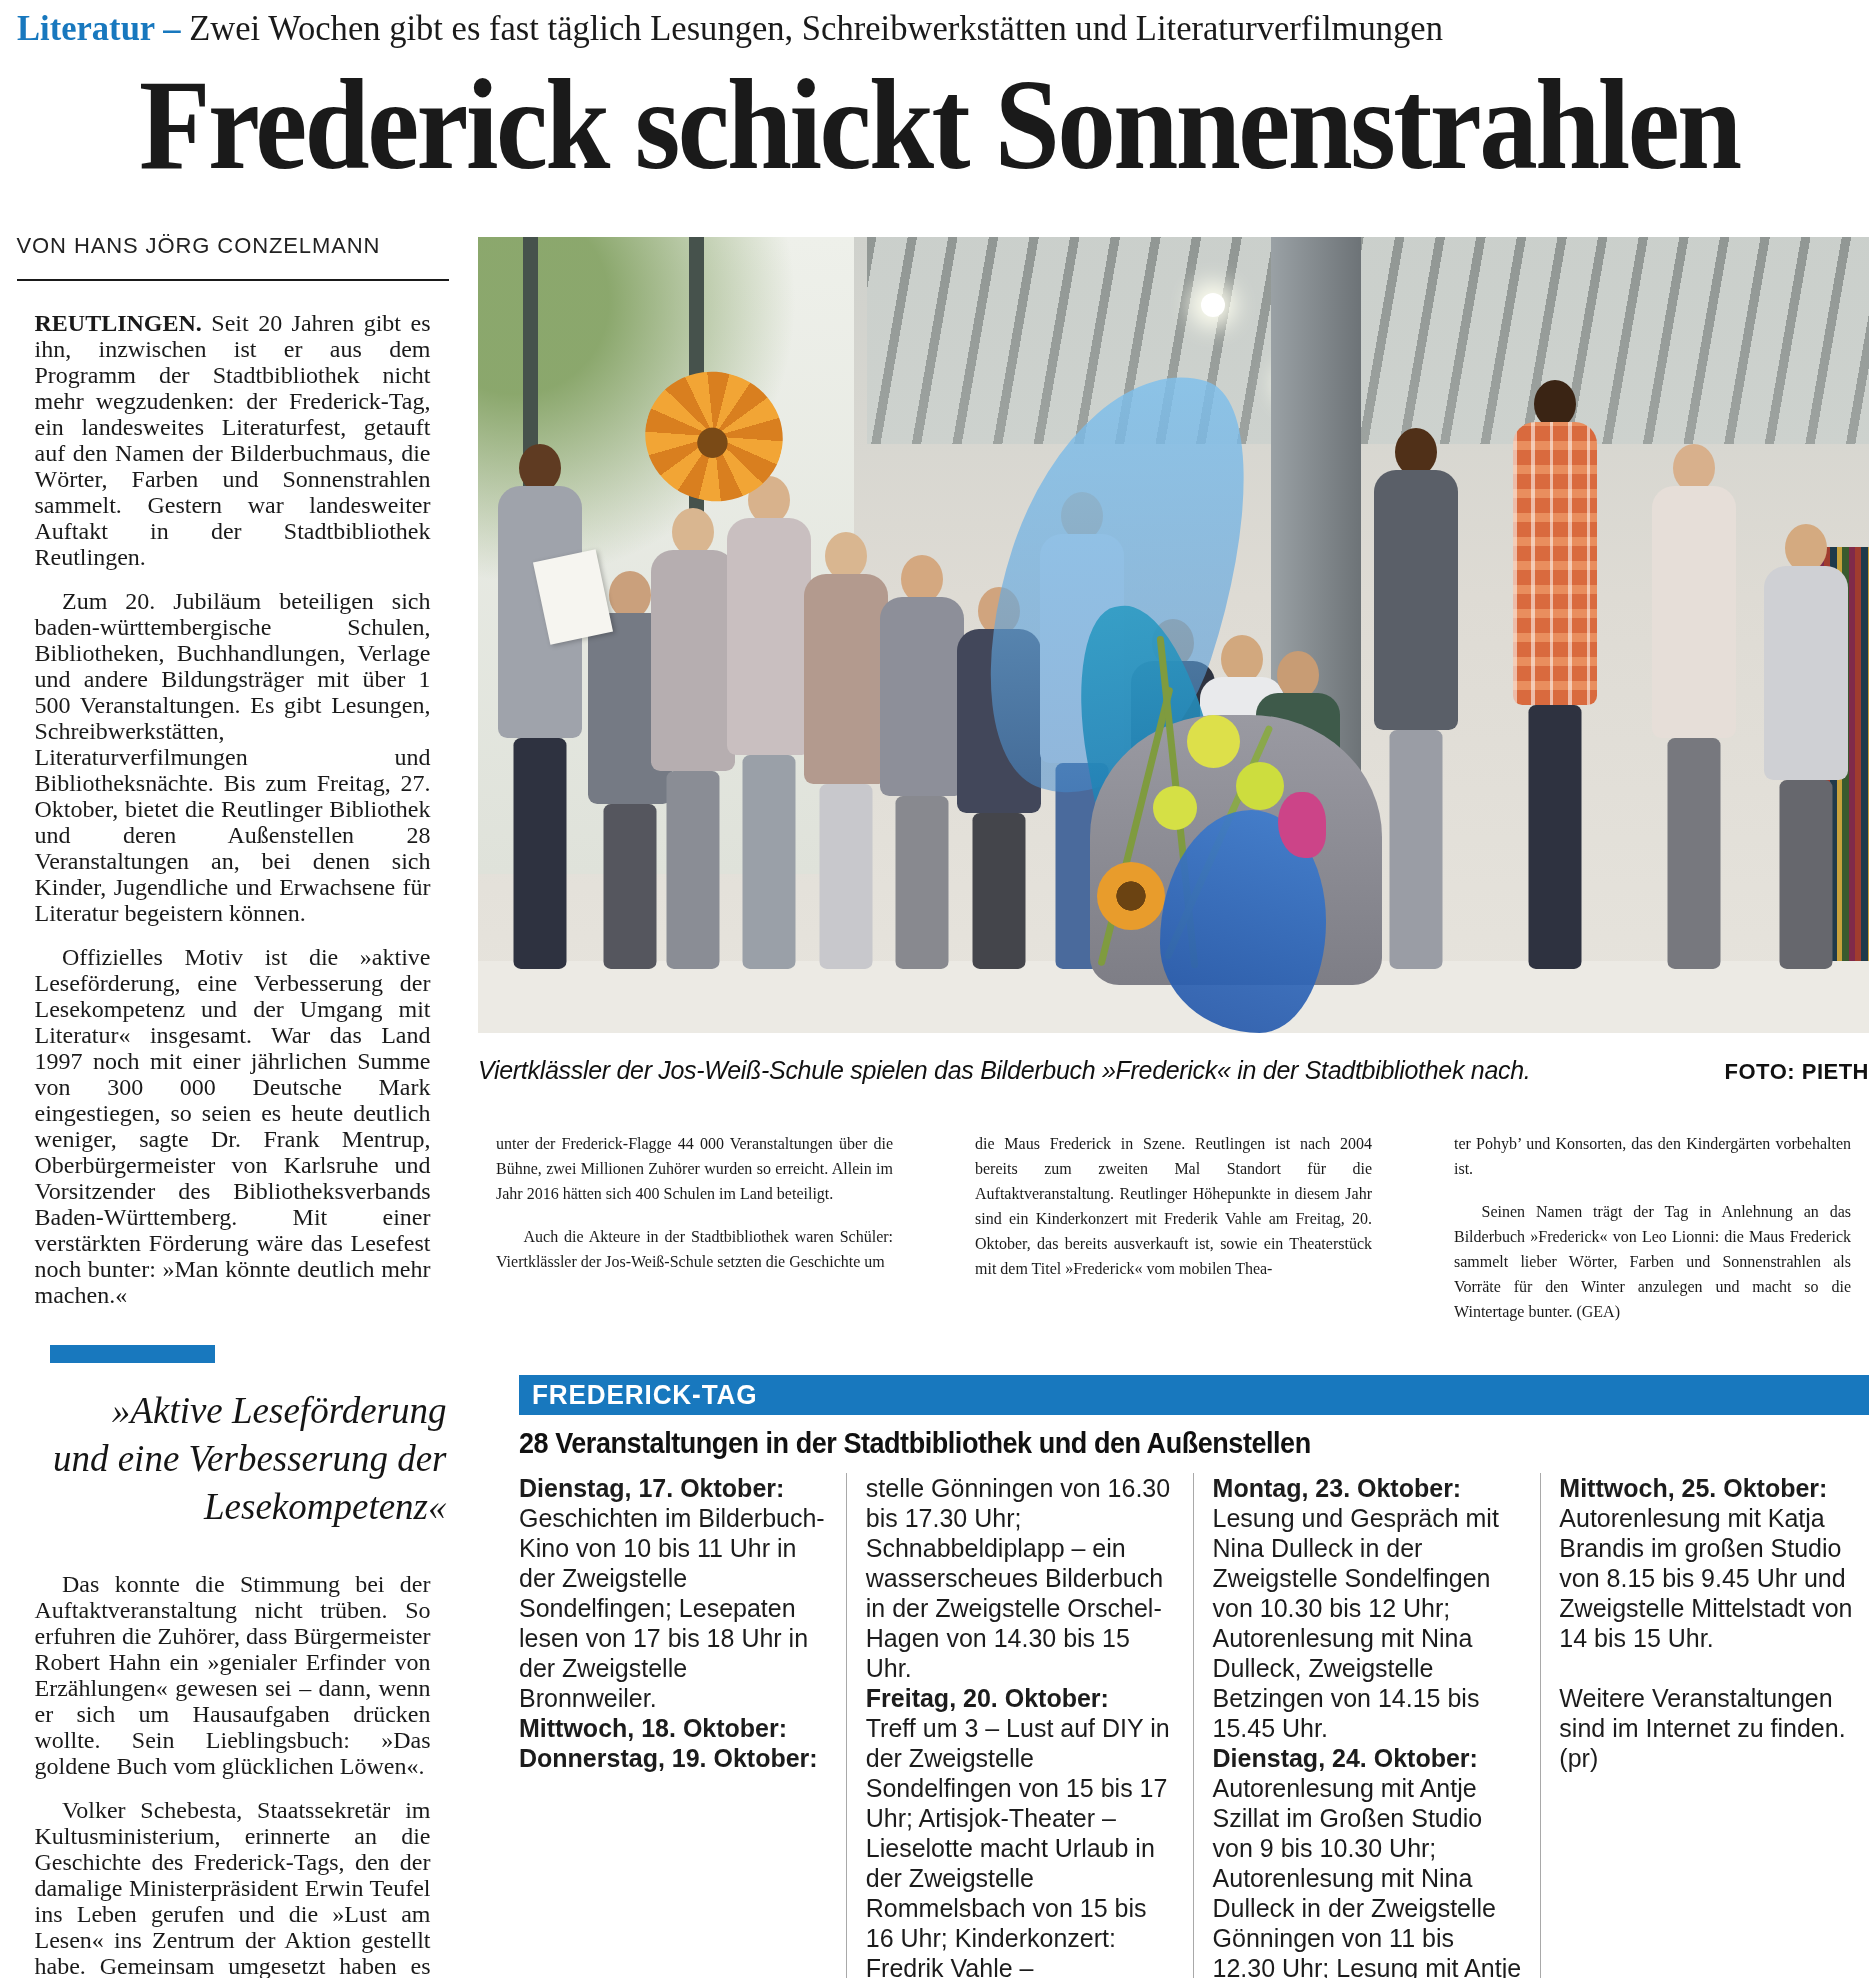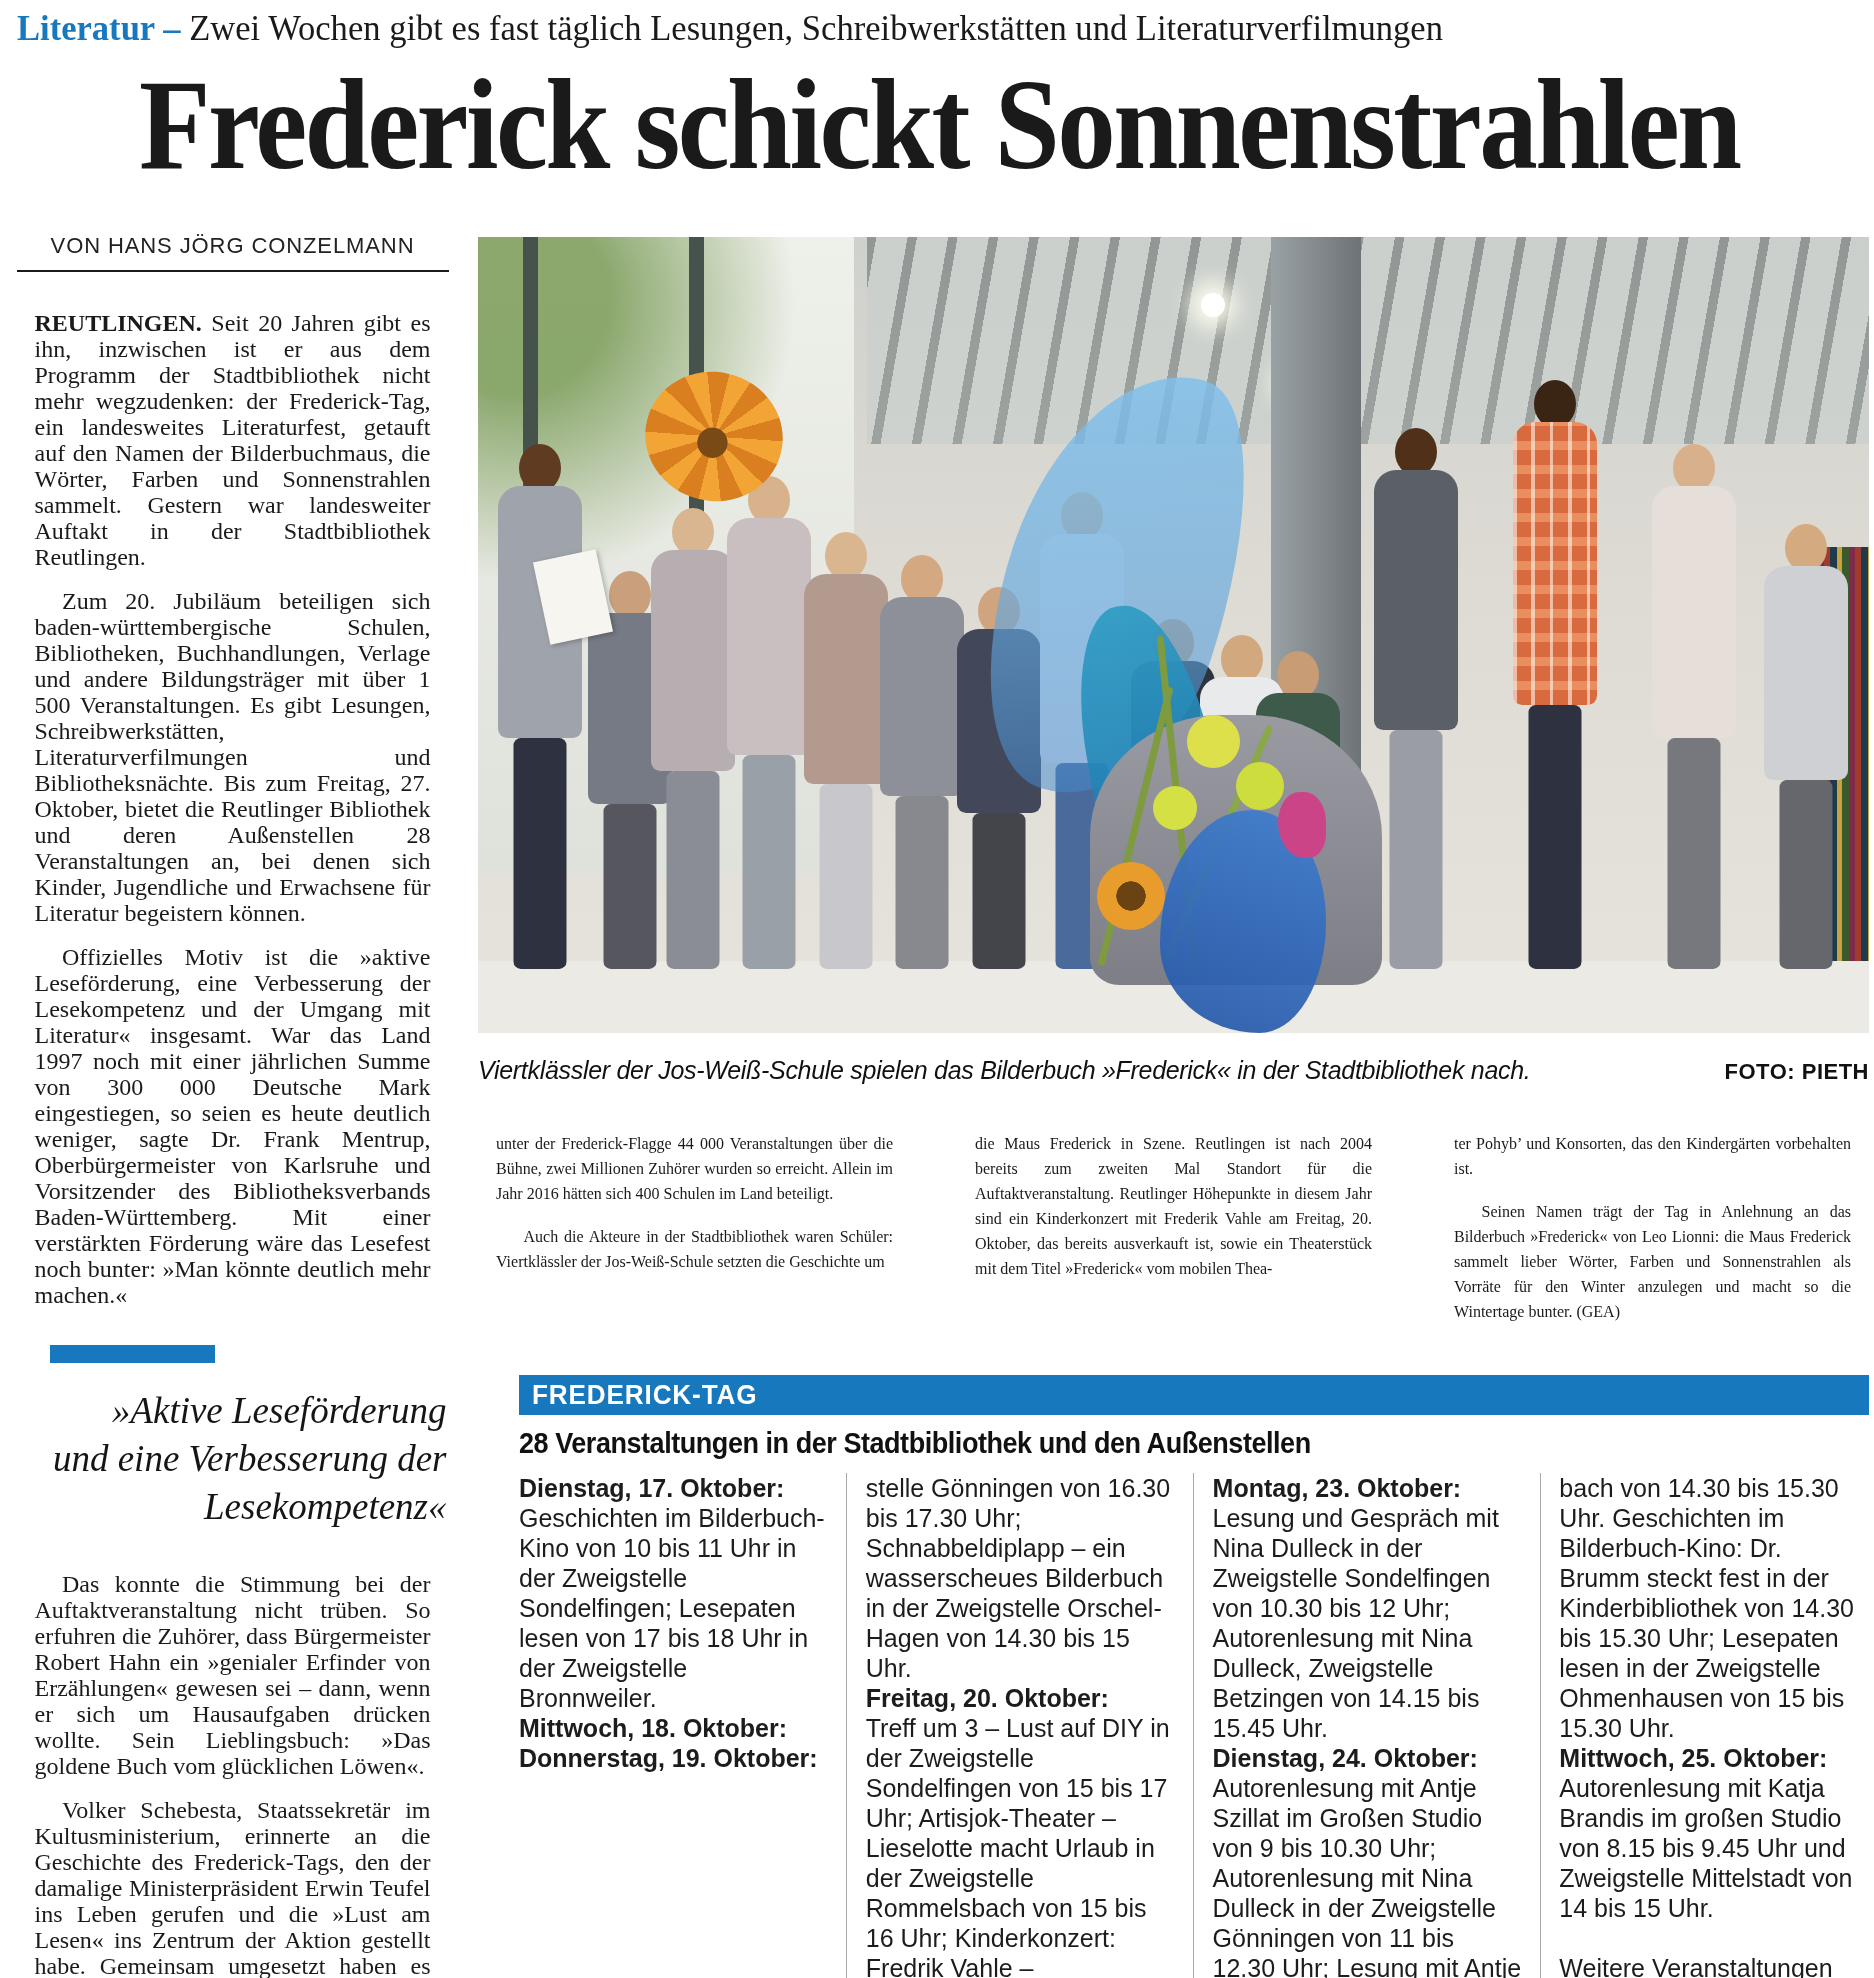--- a/index.html
+++ b/index.html
@@ -11,23 +11,23 @@
   .kicker{position:absolute;left:16.5px;top:7.3px;white-space:nowrap;font-size:36px;
           transform:scaleX(.96);transform-origin:left;}
   .kicker .k-label{color:var(--accent);font-weight:bold;}
 
   
   .headline{position:absolute;left:0;top:50px;width:1874px;text-align:center;margin:2px;}
   .headline .inner{display:inline-block;font-weight:bold;font-size:130px;line-height:1.12;
                    letter-spacing:-2.8px;transform:scaleX(.9);}
 
   
-  .byline-wrap{position:absolute;left:16.5px;top:233px;width:432px;text-align:center;
+  .byline-wrap{position:absolute;left:16.5px;top:233px;width:432px;text-align:left;
                font-family:"Liberation Sans", sans-serif;font-size:22px;letter-spacing:0.9px;
-               color:#222;padding-bottom:11px;border-bottom:2.8px solid #1a1a1a;}
+               color:#222;padding-bottom:20px;border-bottom:2.8px solid #1a1a1a;}
 
   
   .col-left{position:absolute;left:16.5px;top:292px;width:432px;height:1687px;overflow:hidden;
             font-size:24px;line-height:26px;text-align:justify;}
   p.body-p{margin:18px;}
   p.indent{text-indent:27.5px;}
   .lead{font-weight:bold;}
 
   .quote-bar{width:165px;height:18.4px;background:var(--accent);margin:37px 0 24px 33px;}
   .pull-quote{font-style:italic;font-size:37px;line-height:48px;width:395px;
@@ -296,21 +296,20 @@
       <div class="event-col">
 
           <div class="seg seg-date">Montag, 23. Oktober:</div>
           <div class="seg seg-text">Lesung und Gespräch mit Nina Dulleck in der Zweigstelle Sondelfingen von 10.30 bis 12 Uhr; Autorenlesung mit Nina Dulleck, Zweigstelle Betzingen von 14.15 bis 15.45 Uhr.</div>
           <div class="seg seg-date">Dienstag, 24. Oktober:</div>
           <div class="seg seg-text">Autorenlesung mit Antje Szillat im Großen Studio von 9 bis 10.30 Uhr; Autorenlesung mit Nina Dulleck in der Zweigstelle Gönningen von 11 bis 12.30 Uhr; Lesung mit Antje Szillat in der Zweigstelle Rommels-</div>
         </div>
       <div class="event-col">
         <div>
 
-        <div class="seg seg-text">bach von 14.30 bis 15.30 Uhr. Geschichten im Bilderbuch-Kino: Dr. Brumm steckt fest in der Kinderbibliothek von 14.30 bis 15.30 Uhr; Lesepaten lesen in der Zweigstelle Ohmenhausen von 15 bis 15.30 Uhr.</div>
             <div class="seg seg-date">Mittwoch, 25. Oktober:</div>
             <div class="seg seg-text">Autorenlesung mit Katja Brandis im großen Studio von 8.15 bis 9.45 Uhr und Zweigstelle Mittelstadt von 14 bis 15 Uhr.</div>
             <div class="seg seg-gap"></div>
             <div class="seg seg-text">Weitere Veranstaltungen sind im Internet zu finden. (pr)</div>
           </div>
 
       </div>
     </div>
   </div>
 

